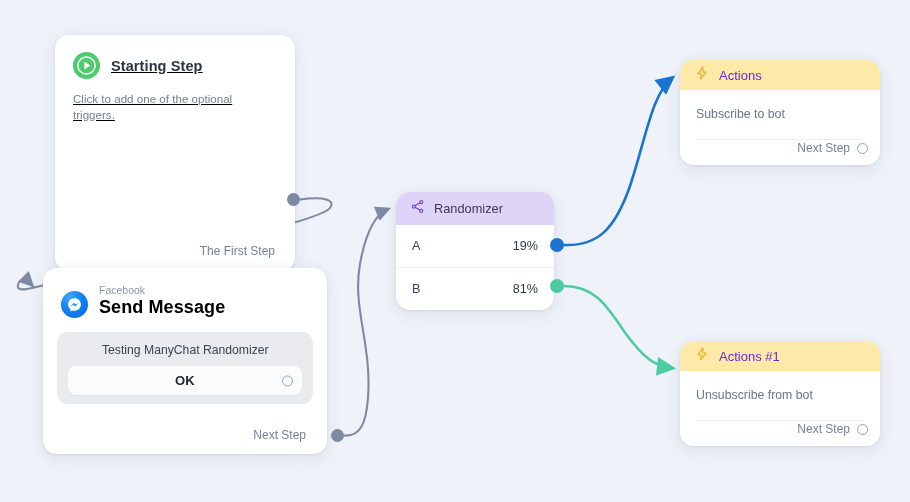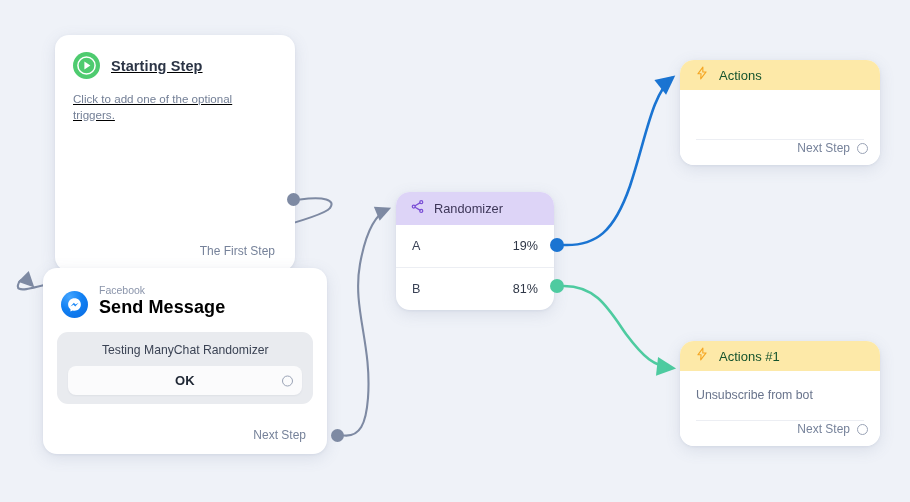--- a/index.html
+++ b/index.html
@@ -57,21 +57,21 @@
           padding:0 16px;font-size:12.6px;color:#3a4256;}
   .rd-row.sep{border-top:1px solid #eceef3;}
   .rd-pct{color:#2f3747;}
 
   
   .act{width:200px;height:105px;overflow:visible;}
   #actions-1{left:680px;top:60px;}
   #actions-2{left:680px;top:341px;}
   .act-head{height:30px;background:#fde9a8;display:flex;align-items:center;gap:10px;
             padding:0 15px;border-radius:14px 14px 0 0;}
-  .act-title{font-size:13px;color:#14532d;font-weight:500;}
+  .act-title{font-size:13px;color:#6d28d9;font-weight:500;}
   .act-body{position:relative;height:75px;background:#fff;border-radius:0 0 14px 14px;}
   .act-text{padding:17px 16px 0 16px;font-size:12.3px;color:#69748c;}
   .act-div{position:absolute;left:16px;right:16px;top:49px;height:1px;background:#eceef3;}
   .act-next{position:absolute;right:12px;bottom:10px;display:flex;align-items:center;gap:7px;}
   .act-next .lbl{font-size:12px;color:#76829a;}
 
   .dot{position:absolute;border-radius:50%;}
   #dot-first{left:287px;top:193px;width:13px;height:13px;background:#7e8aa3;}
   #dot-smnext{left:331px;top:429px;width:13px;height:13px;background:#7e8aa3;}
   #dot-a{left:550px;top:238px;width:14px;height:14px;background:#1a74d2;}
@@ -174,20 +174,21 @@
   <div class="node act" id="actions-1">
     <div class="act-head">
       <span>
         <svg width="14" height="16" viewBox="0 0 24 24">
             <path d="M13.5,2 L5,13.4 h5.4 L9.8,22 L19,10.2 h-5.6 Z" fill="none" stroke="#f5a623" stroke-width="1.9" stroke-linejoin="round"></path>
           </svg>
       </span>
       <span class="act-title">Actions</span>
     </div>
     <div class="act-body">
+      <div class="act-text">Subscribe to bot</div>
       <div class="act-div"></div>
       <div class="act-next">
         <span class="lbl">Next Step</span>
         <span class="hollow"></span>
       </div>
     </div>
   </div>
 
   <div class="node act" id="actions-2">
     <div class="act-head">

